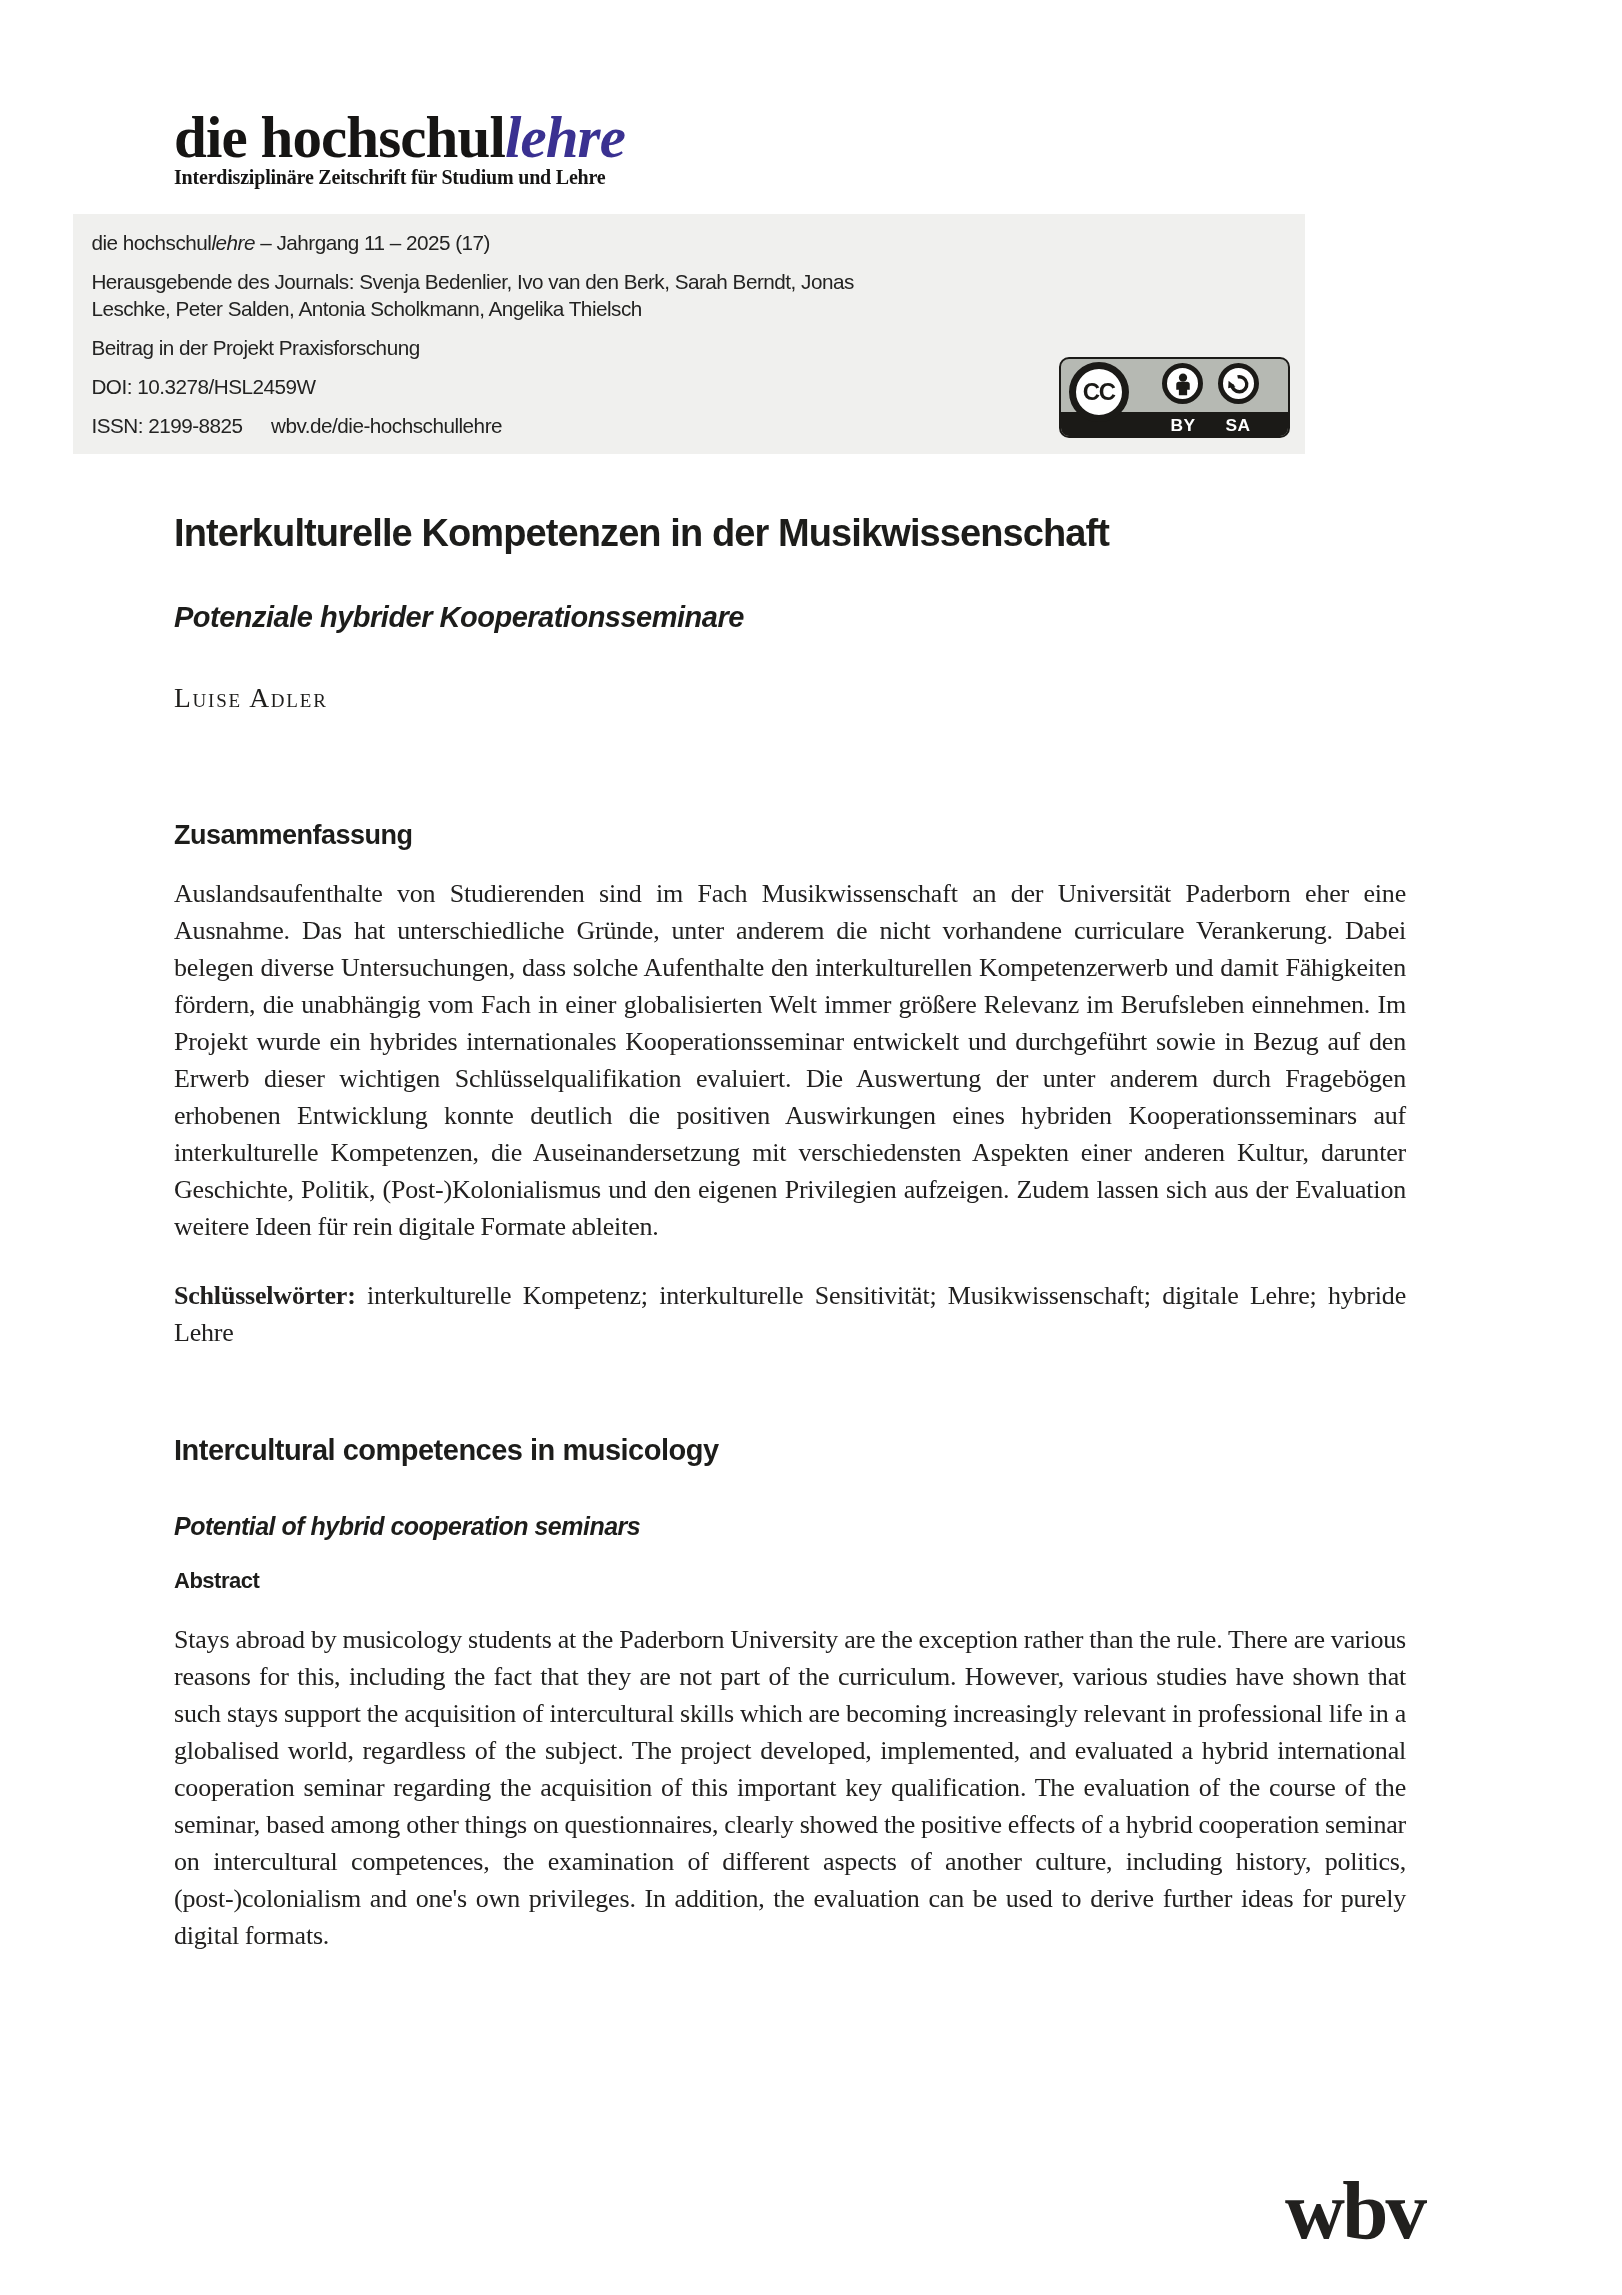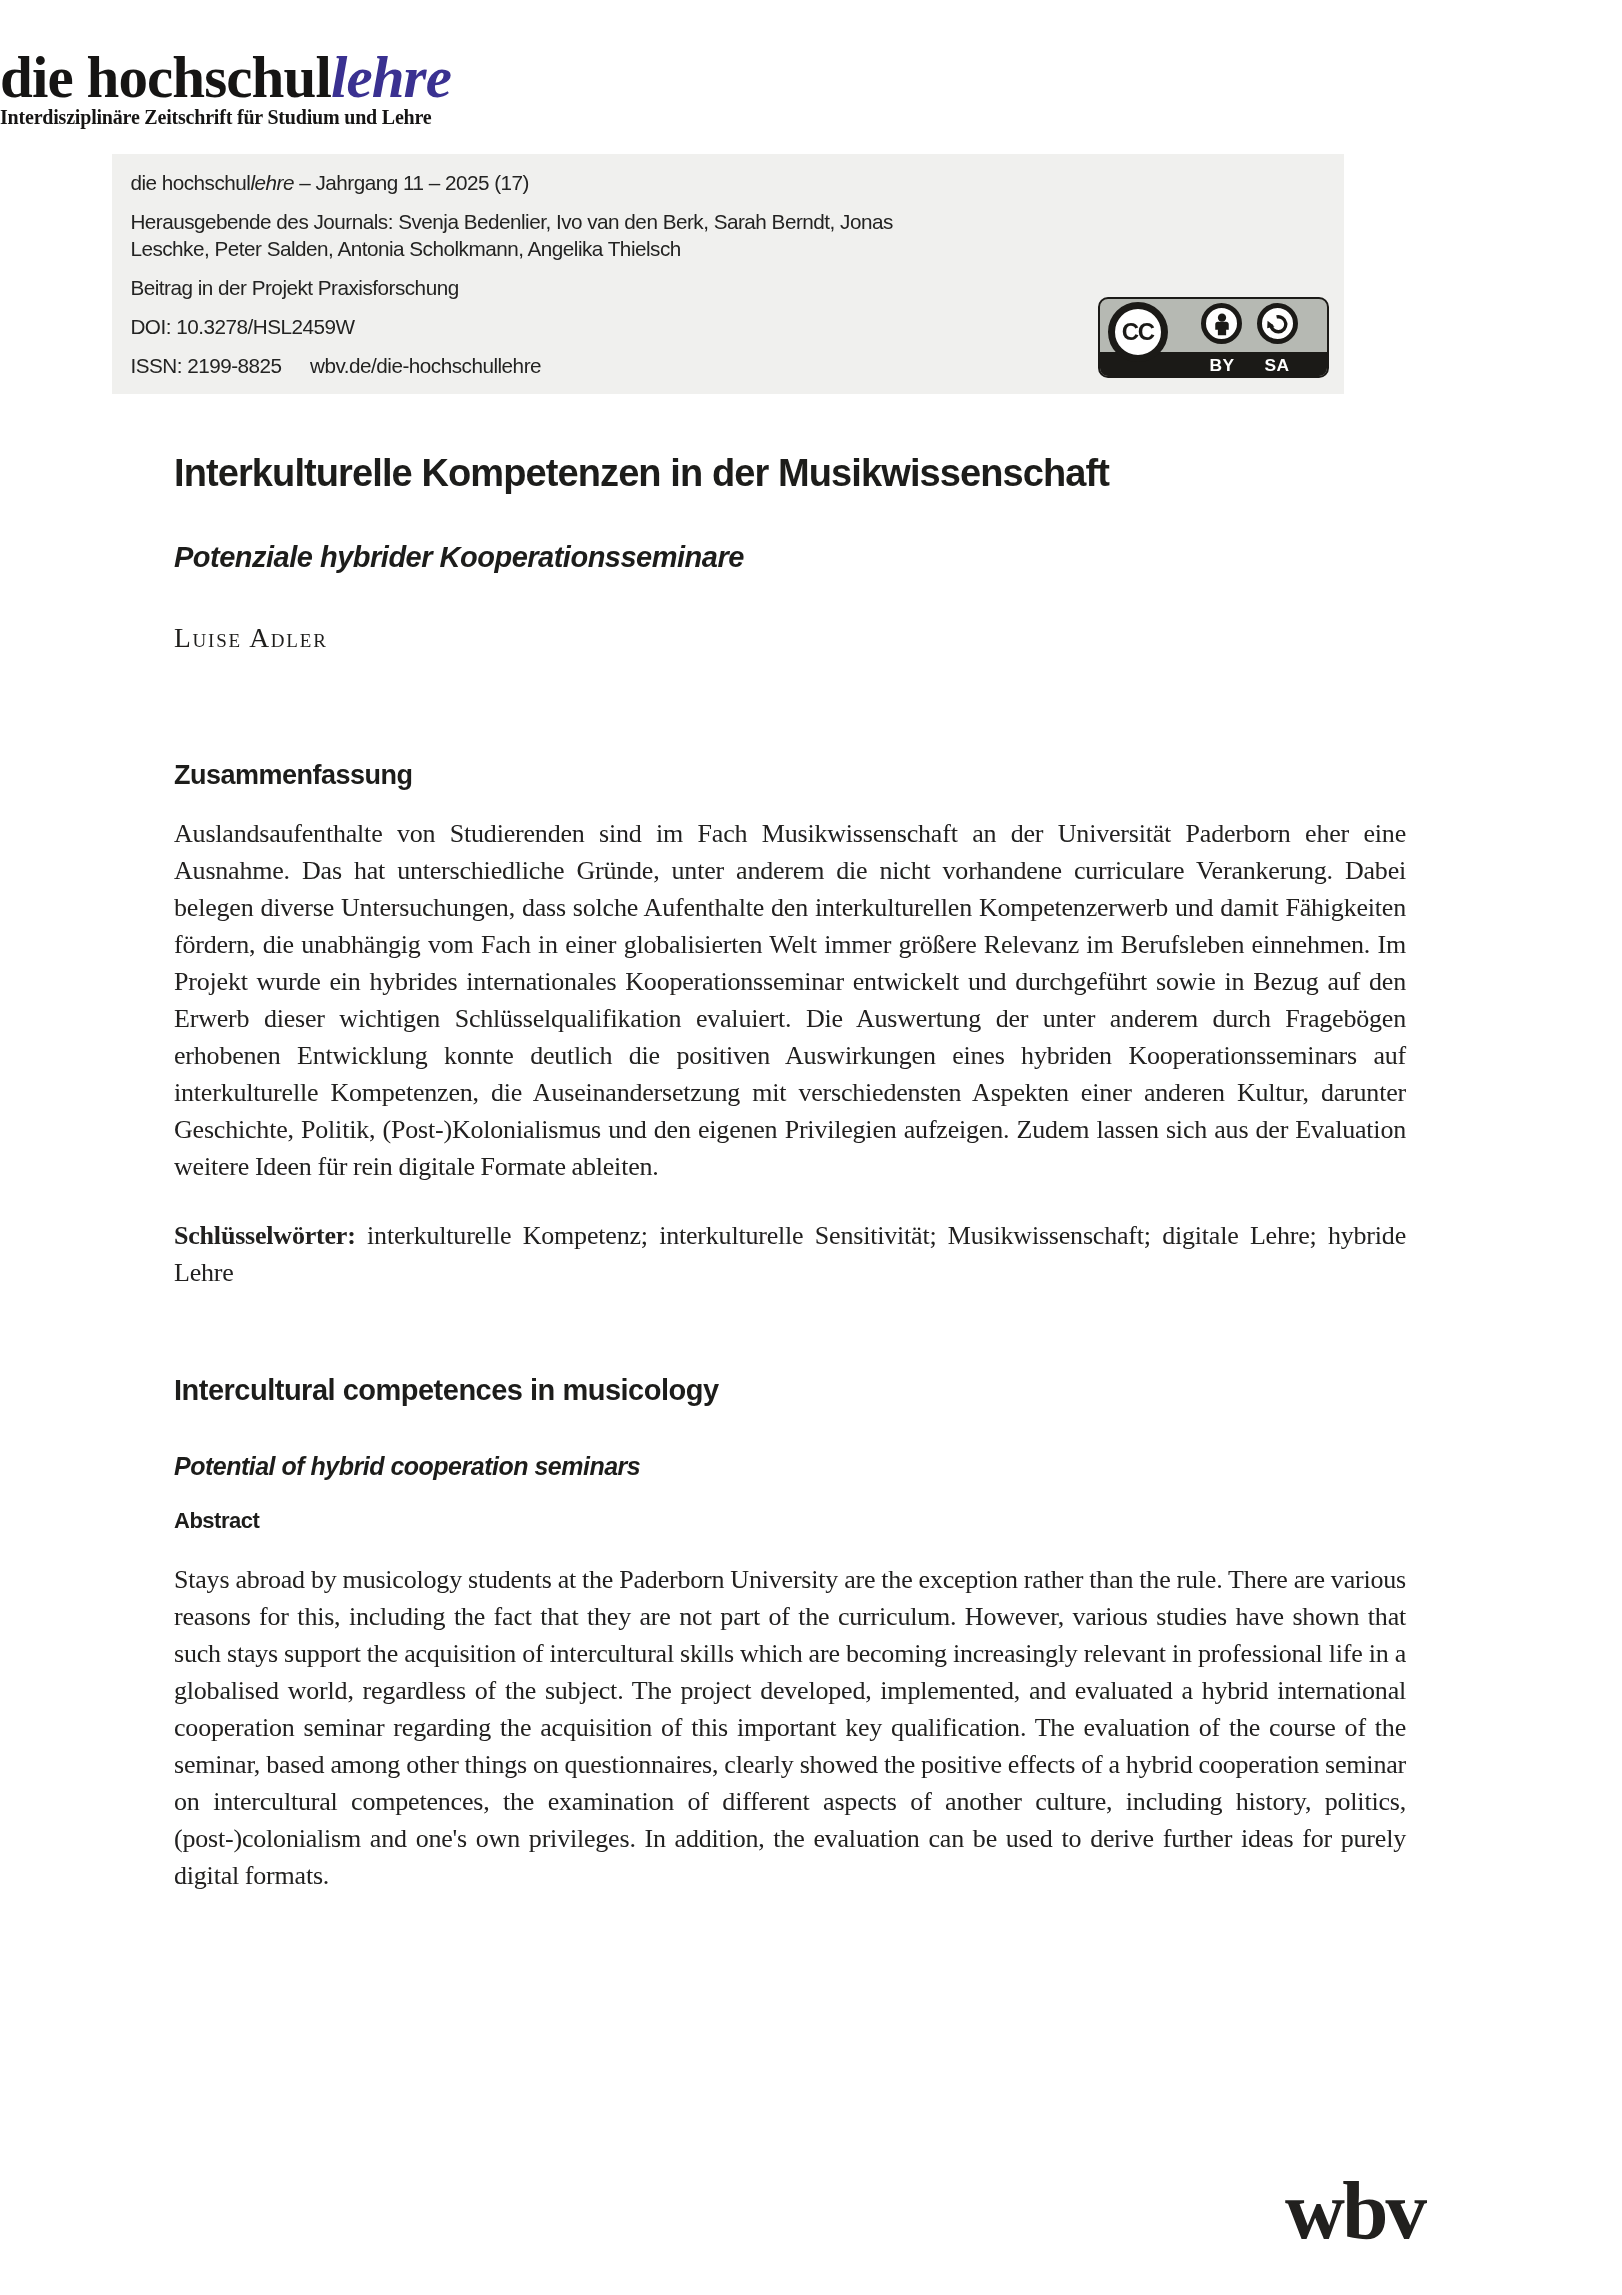--- a/index.html
+++ b/index.html
@@ -8,21 +8,21 @@
     position: relative;
     width: 1623px;
     height: 2295px;
     background: #ffffff;
     font-family: "Liberation Serif", serif;
     color: #1f1e1c;
     overflow: hidden;
   }
 
   
-  .masthead { padding-top: 54px; }
+  .masthead { padding-top: 114px; margin-left: 174px; }
   .logo-line {
     font-family: "Liberation Serif", serif;
     font-weight: bold;
     font-size: 59px;
     line-height: 46px;
     letter-spacing: -0.9px;
     color: #161514;
     white-space: nowrap;
   }
   .logo-accent { font-style: italic; }
@@ -33,21 +33,21 @@
     line-height: 23px;
     margin-top: 6.4px;
     letter-spacing: -0.2px;
     color: #161514;
   }
 
   
   .meta-box {
     position: relative;
     box-sizing: border-box;
-    margin: 25px 0 0 112px;
+    margin: 25px 0 0 73px;
     width: 1232px;
     height: 240px;
     background: #f0f0ee;
     padding: 14.7px 0 0 18.4px;
     font-family: "Liberation Sans", sans-serif;
     color: #232322;
   }
   .meta-line {
     margin: 0 0 12px 0;
     font-size: 20.7px;

